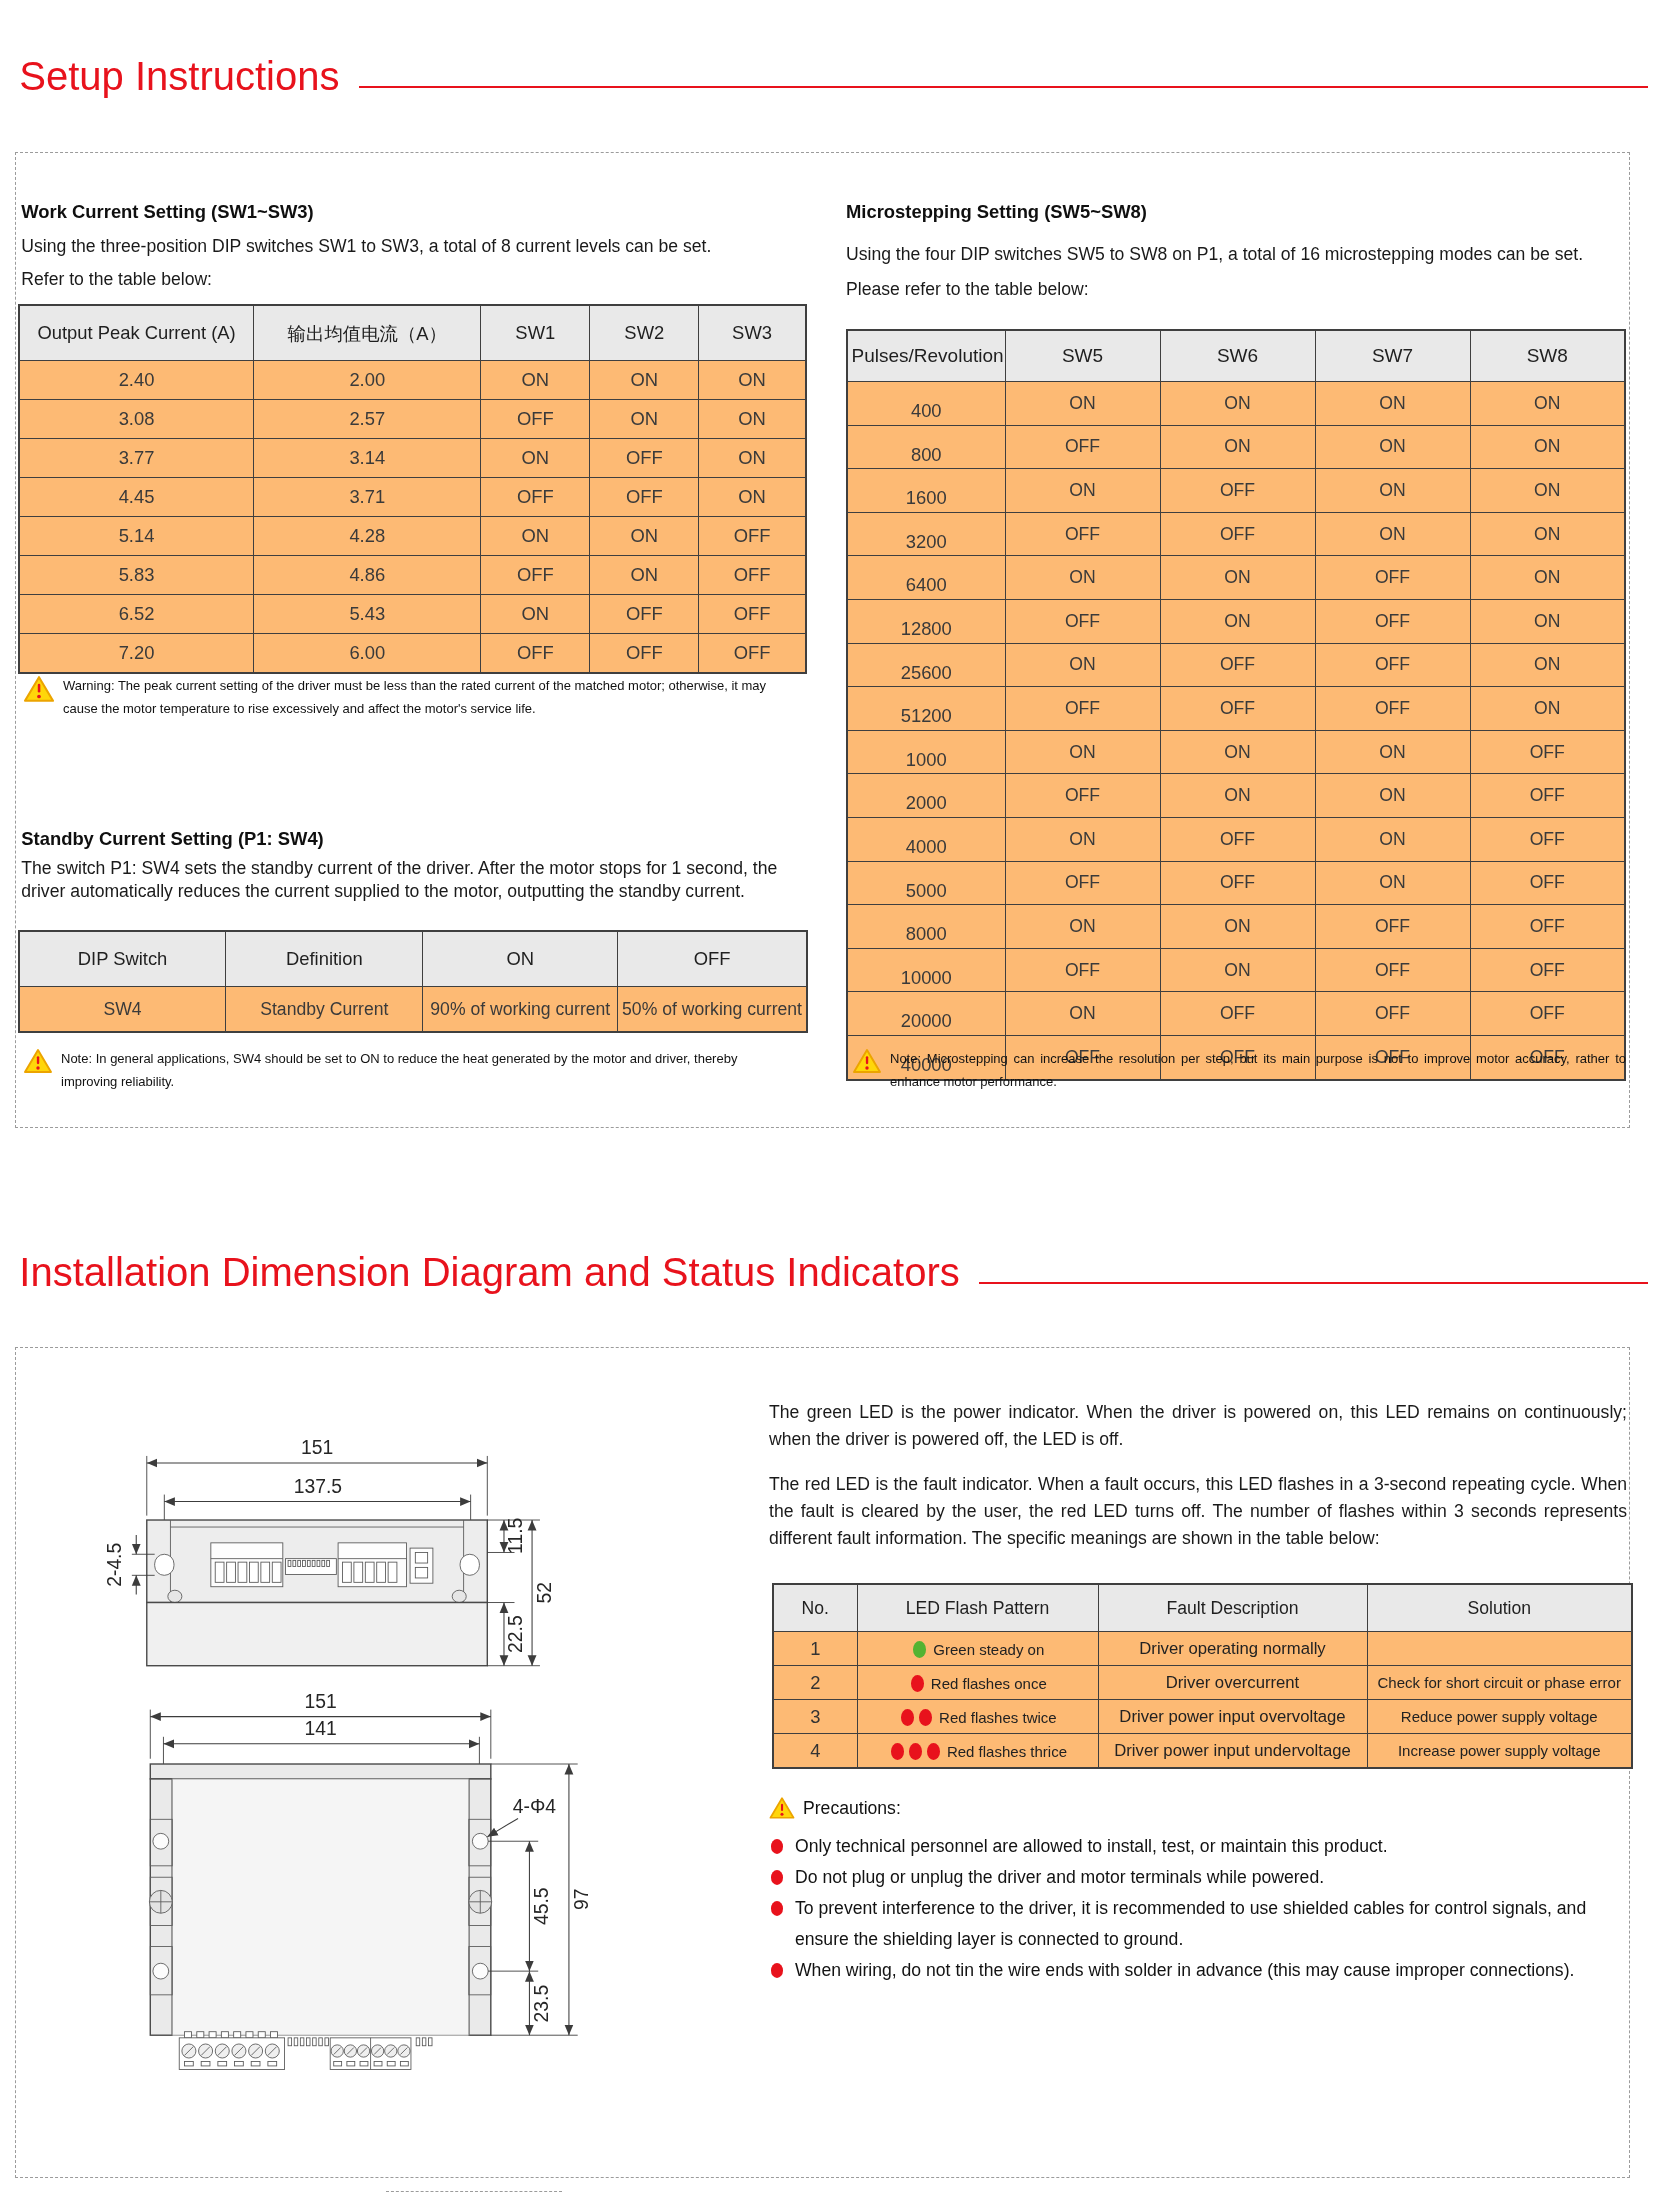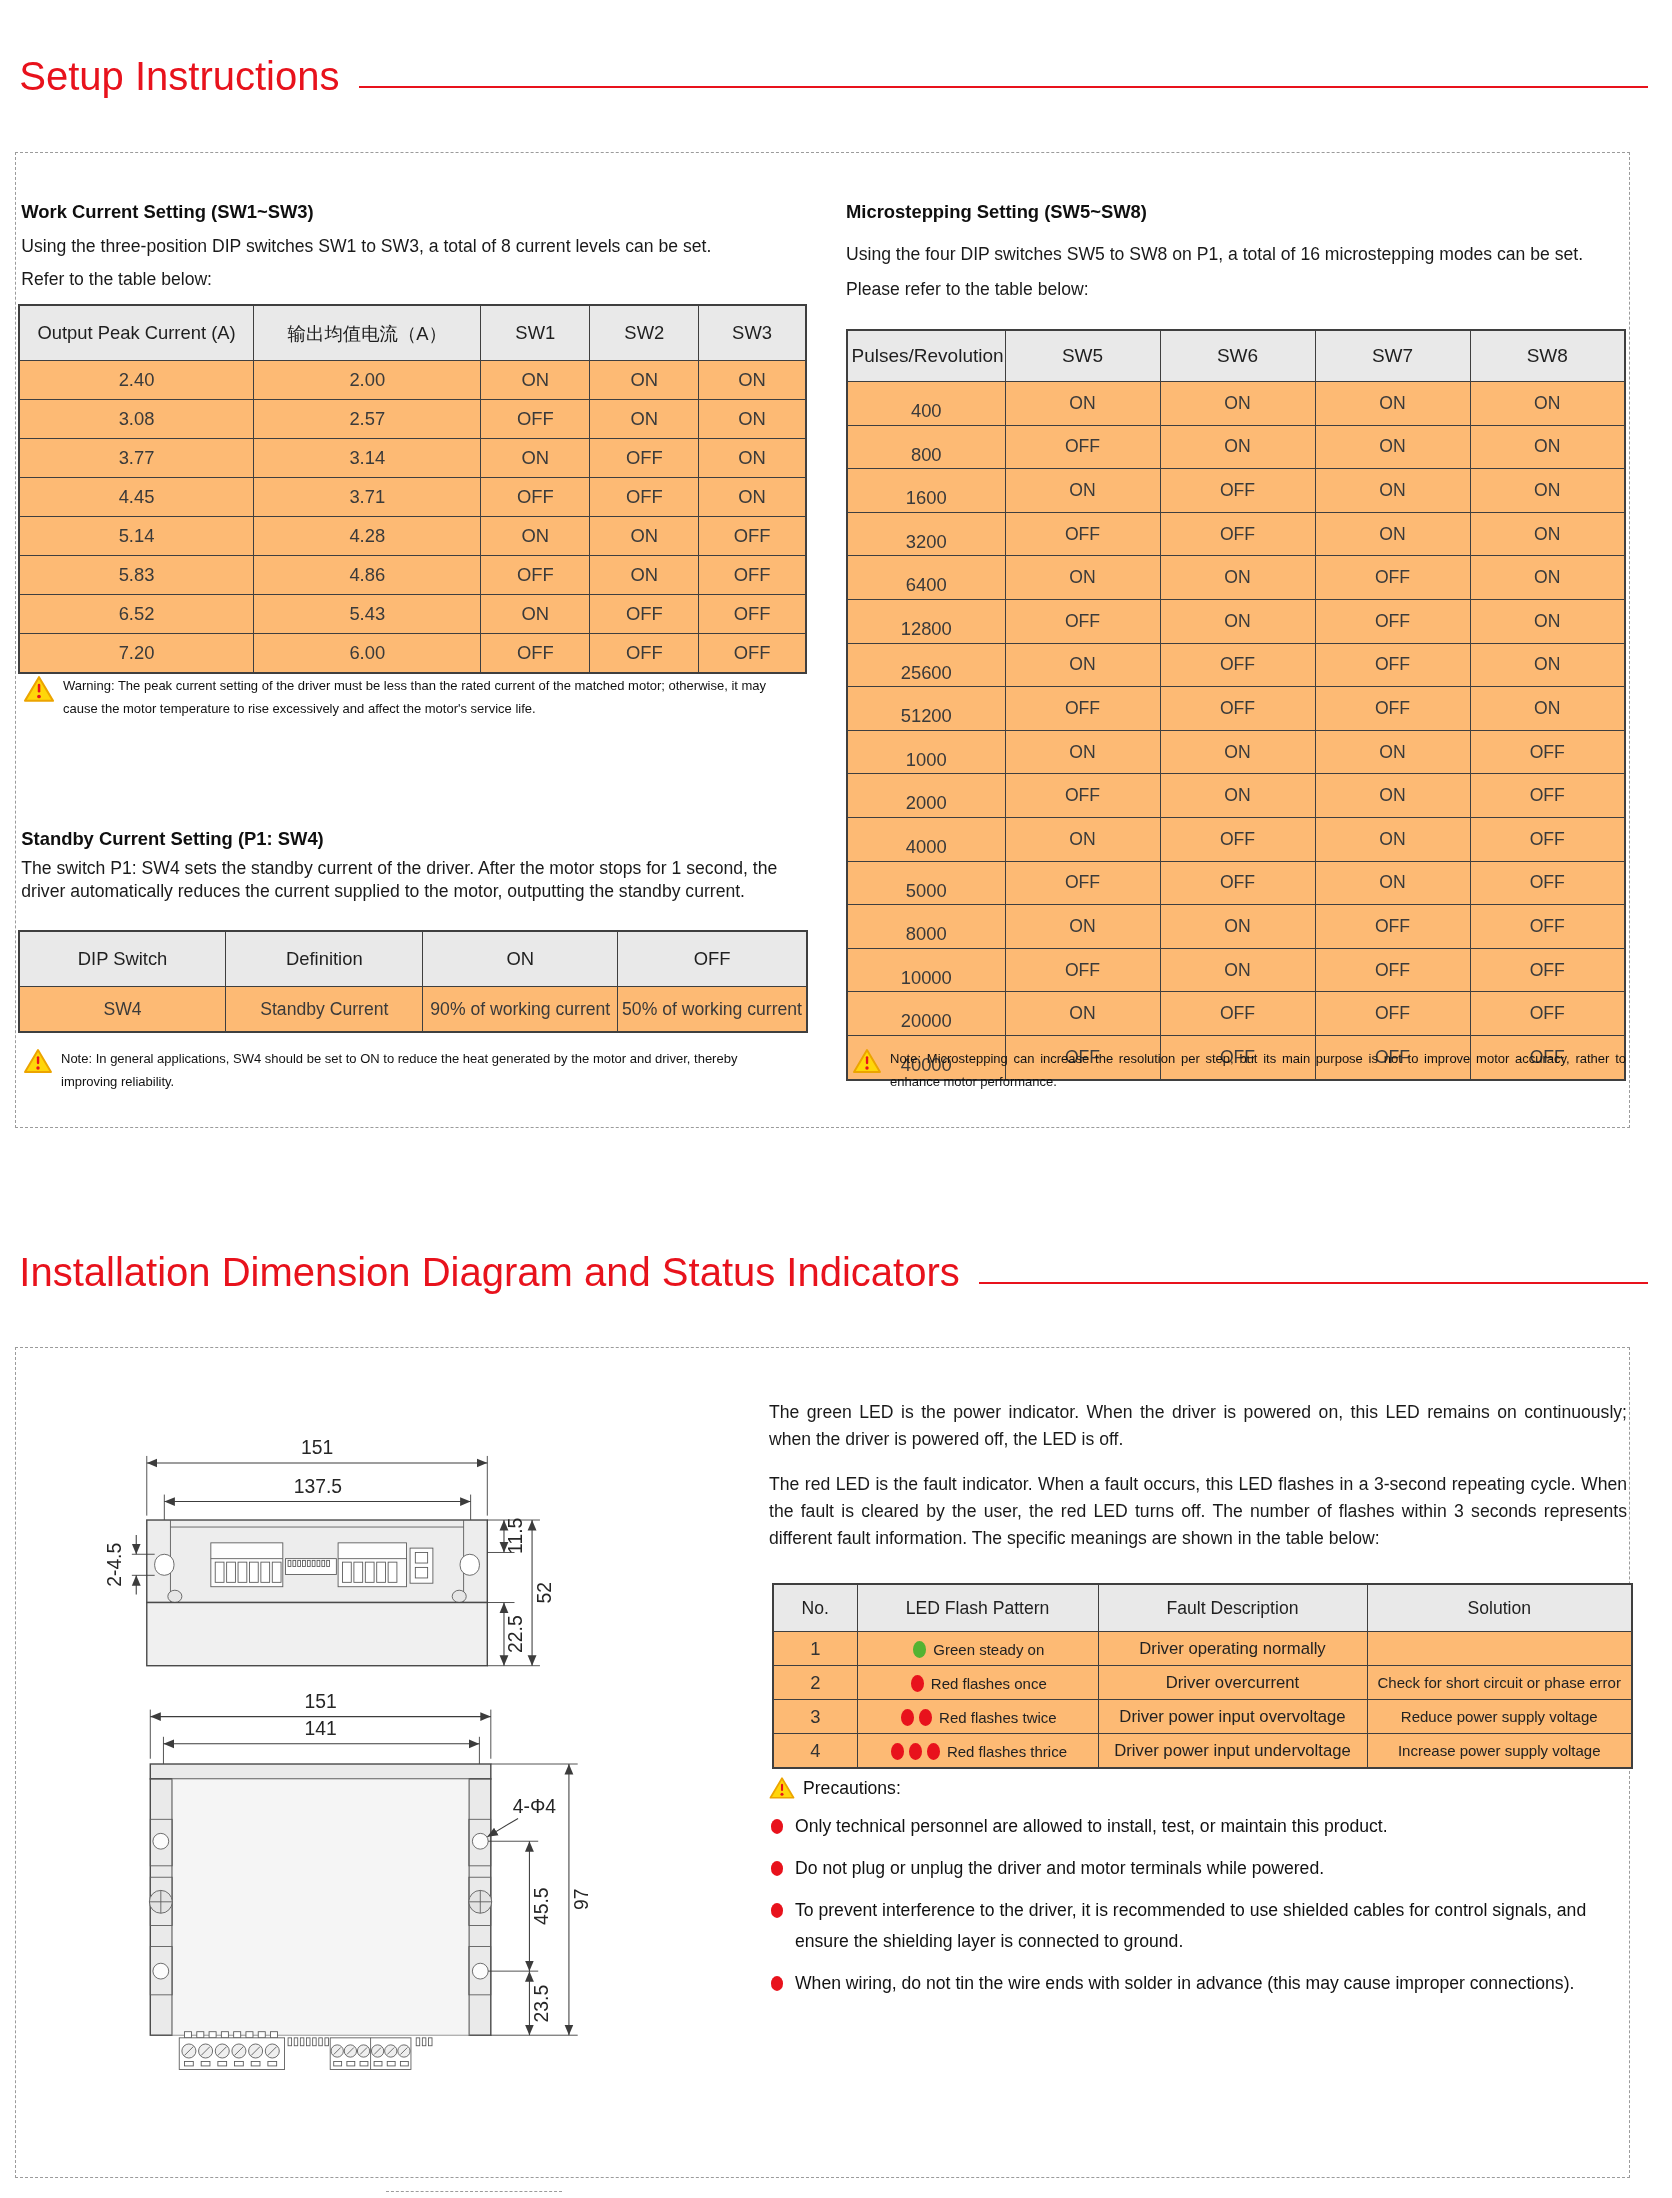--- a/index.html
+++ b/index.html
@@ -45,21 +45,21 @@
   .pattern-label{margin-left:4.4px;vertical-align:middle;}
 
   
   .note{position:absolute;display:flex;align-items:flex-start;gap:8px;}
   .note .w-icon{flex:0 0 auto;margin-top:0.9px;}
   .note .txt{font-size:13px;line-height:23px;color:#121212;}
 
   
   .p-head{display:flex;align-items:center;gap:8px;font-size:17.6px;color:#111;}
   #precautions ul{list-style:none;margin:11.4px 0 0;padding:0;width:836px;}
-  #precautions li{position:relative;padding-left:26px;font-size:17.6px;line-height:31px;color:#121212;margin-top:11px;}
+  #precautions li{position:relative;padding-left:26px;font-size:17.6px;line-height:31px;color:#121212;}
   .p-bullet{position:absolute;left:1.8px;top:8px;width:12.3px;height:15px;border-radius:50%;background:#e8121c;}
 
   .jst{text-align:justify;}
   .dim-t{font-size:22px;fill:#262626;}
   .dl{stroke:#3c3c3c;stroke-width:1.2;fill:none;}
   .xl{stroke:#3c3c3c;stroke-width:1;fill:none;}
   .ol{stroke:#4a4a4a;stroke-width:1.6;}
   .il{stroke:#5a5a5a;stroke-width:1;}
 </style>
 </head>
@@ -590,21 +590,21 @@
           </tr>
           <tr>
             <td>4</td>
             <td class="pattern-cell"><span class="led-dot red"></span><span class="led-dot red"></span><span class="led-dot red"></span><span class="pattern-label">Red flashes thrice</span></td>
             <td class="fault-cell">Driver power input undervoltage</td>
             <td class="solution-cell">Increase power supply voltage</td>
           </tr>
         </tbody>
     </table>
 
-    <div class="abs" id="precautions" style="left:753px;top:428px;">
+    <div class="abs" id="precautions" style="left:753px;top:448px;">
       <div class="p-head">
         <svg width="26" height="24" viewBox="0 0 36 32">
           <path d="M18 2.5 L34 29.5 H2 Z" fill="#ffd60a" stroke="#eca400" stroke-width="2.4" stroke-linejoin="round"></path>
           <rect x="16.6" y="10" width="2.9" height="10" rx="1.4" fill="#e8121c"></rect>
           <circle cx="18" cy="24.6" r="2.1" fill="#e8121c"></circle>
         </svg>
         <span>Precautions:</span>
       </div>
       <ul>
           <li><span class="p-bullet"></span><span class="p-text">Only technical personnel are allowed to install, test, or maintain this product.</span></li>

